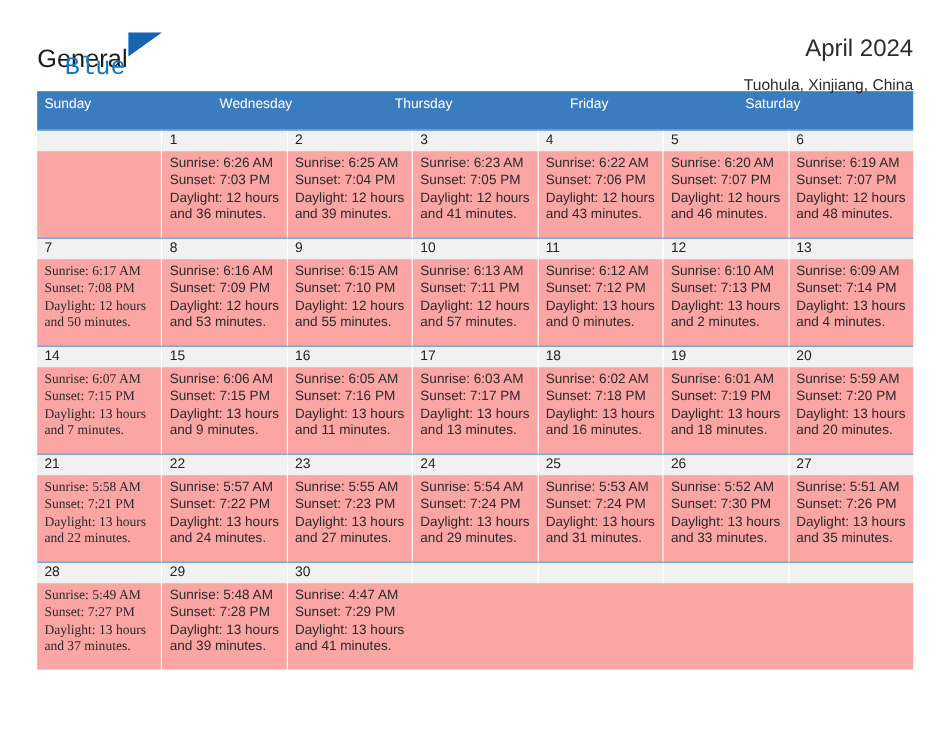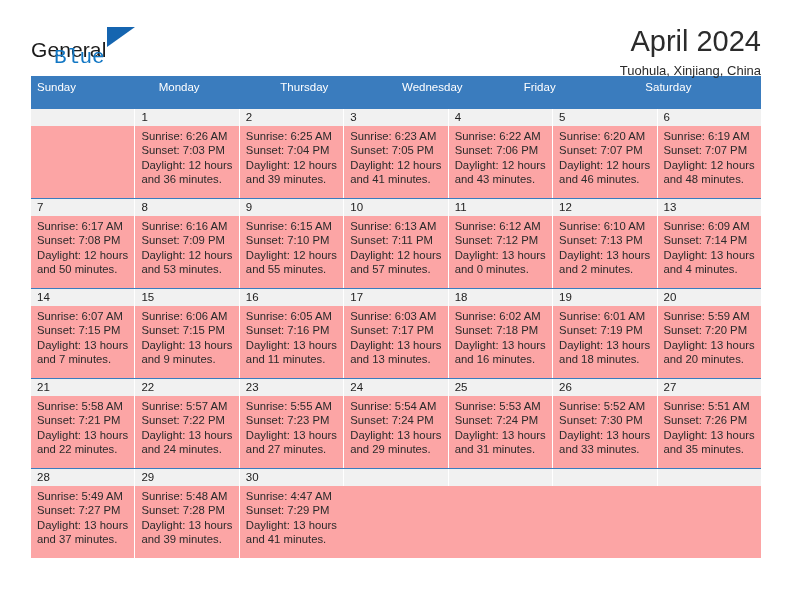--- a/index.html
+++ b/index.html
@@ -65,21 +65,21 @@
     height: 0;
     border-left: 28px solid #1565b0;
     border-bottom: 20px solid transparent;
   }
 
   .titles {
     text-align: right;
     flex: 0 0 auto;
   }
   .cal-title {
-    font-size: 29px;
+    font-size: 20px;
     color: #2b2b2b;
     line-height: 30px;
     font-weight: normal;
     white-space: nowrap;
   }
   .cal-subtitle {
     font-size: 13px;
     color: #2b2b2b;
     line-height: 18px;
     margin-top: 6px;
@@ -132,21 +132,21 @@
     display: flex;
     height: 72px;
     background: #fca5a5;
   }
   .week-body .cell {
     flex: 1 1 0;
     padding: 3px 6px 0 6px;
     box-sizing: border-box;
     border-left: 1px solid #ffffff;
   }
-  .week-body .cell:first-child { border-left: none; }
+  .week-body .cell:first-child { border-left: none; font-family: Liberation Serif, serif; }
   .cell .line {
     font-size: 11.3px;
     line-height: 14.4px;
     color: #2b2b2b;
     white-space: nowrap;
   }
   .empty { visibility: hidden; }
 </style>
 </head>
 <body>
@@ -162,23 +162,22 @@
     <div class="titles">
       <div class="cal-title">April 2024</div>
       <div class="cal-subtitle">Tuohula, Xinjiang, China</div>
     </div>
   </div>
 
   <div class="calendar">
 
     <div class="weekhead">
       <div class="wh">Sunday</div>
-      <div class="wh">Monday</div>
+      <div class="wh">Wednesday</div>
       <div class="wh">Thursday</div>
-      <div class="wh">Wednesday</div>
       <div class="wh">Friday</div>
       <div class="wh">Saturday</div>
     </div>
 
     <div class="week">
       <div class="week-nums">
         <div class="dn"></div>
         <div class="dn">1</div>
         <div class="dn">2</div>
         <div class="dn">3</div>

